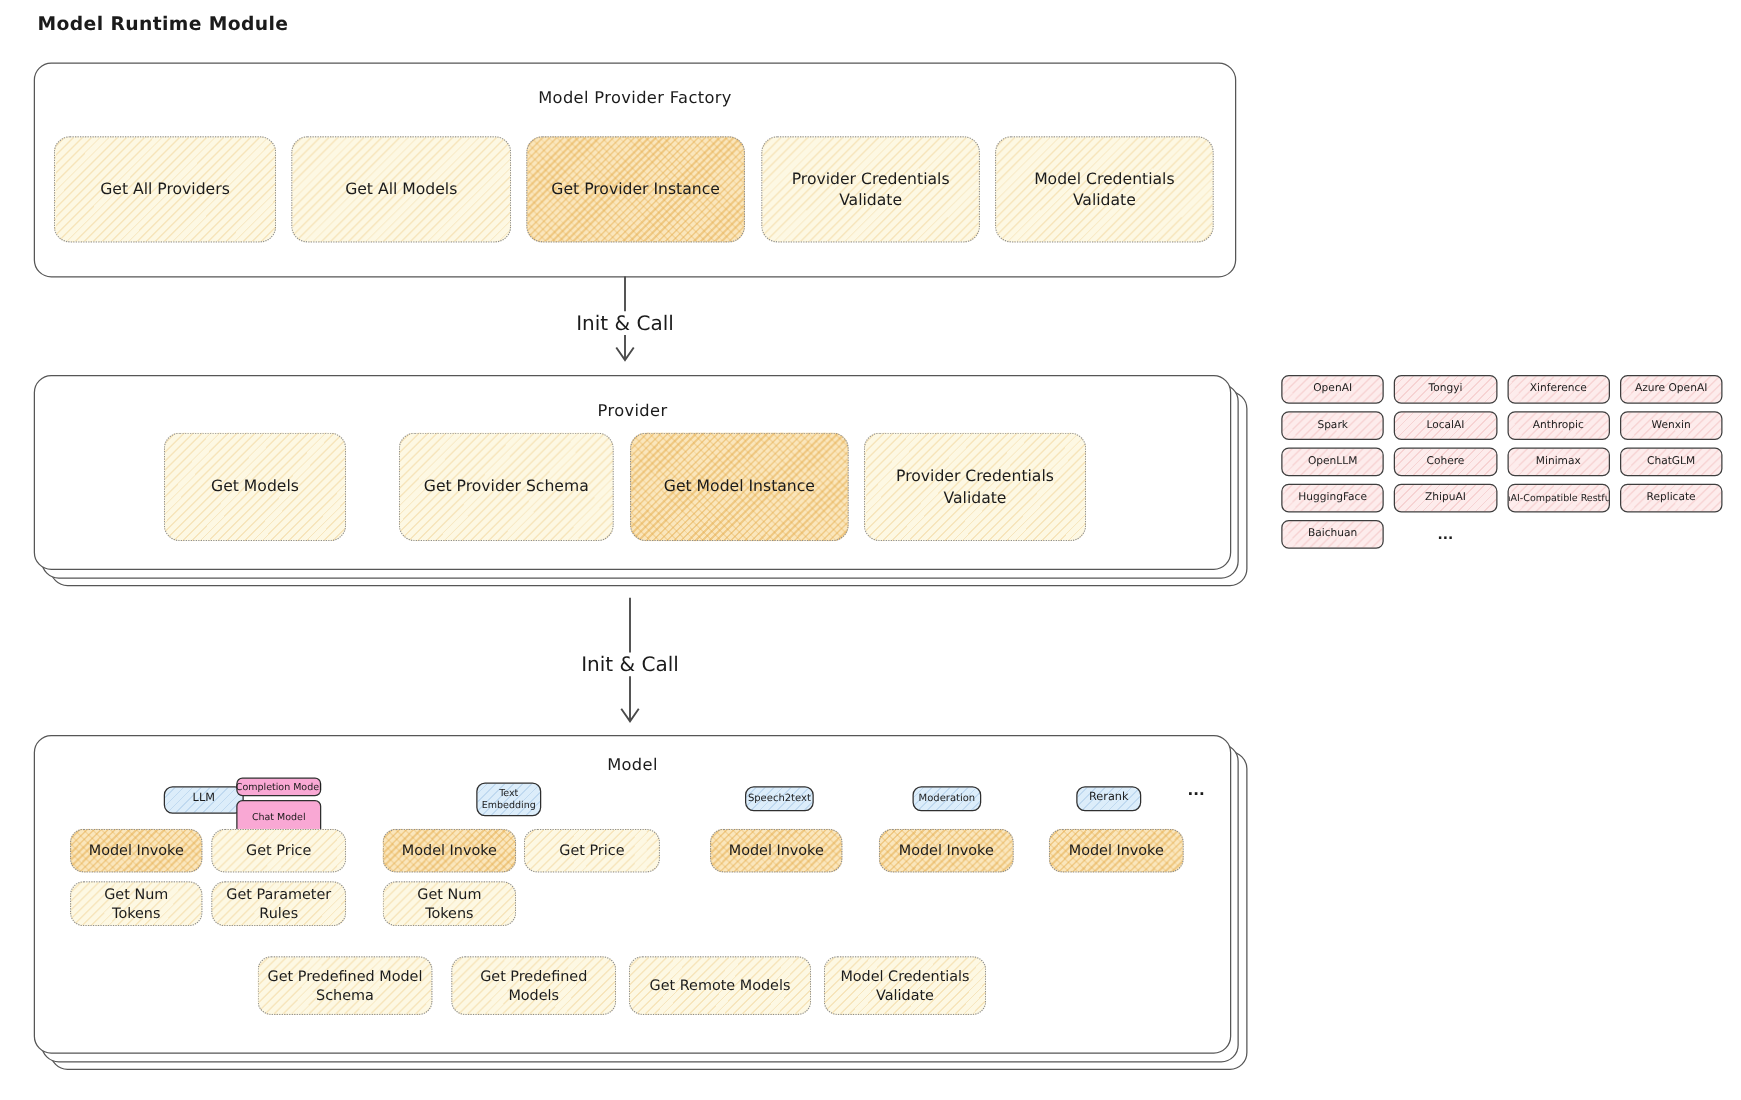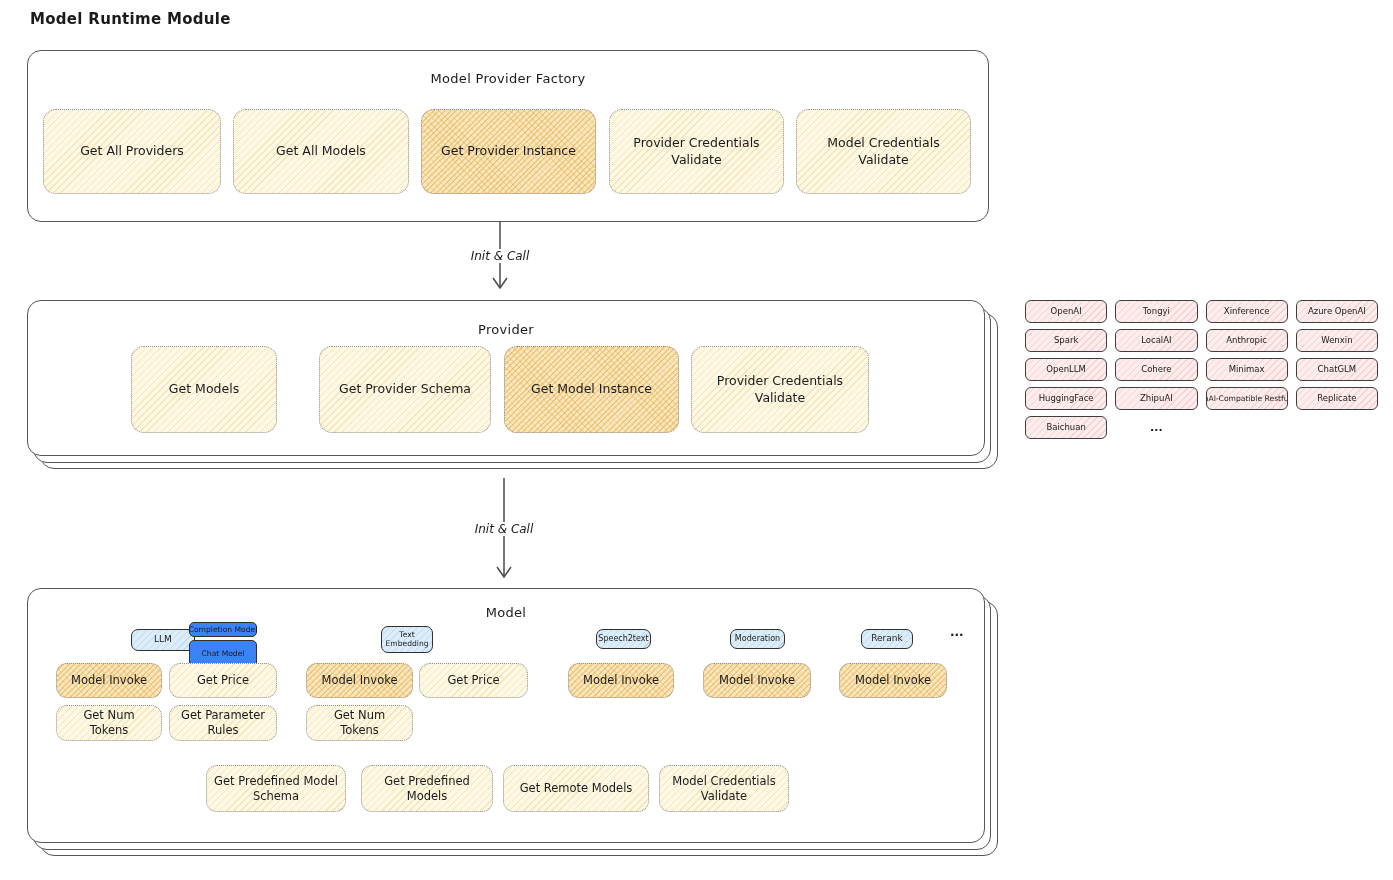--- a/index.html
+++ b/index.html
@@ -80,30 +80,30 @@
     text-align:center;line-height:1.1;
     border:1.3px solid #2f2f2f;border-radius:7px;
     font-size:9px;
     background-color:#dcedfa;
     background-image:repeating-linear-gradient(135deg, rgba(110,160,210,.25) 0 1px, transparent 1px 5px);
   }
   .wtag{
     position:absolute;box-sizing:border-box;
     display:flex;align-items:center;justify-content:center;
     border:1.1px solid #2f2f2f;border-radius:5px;
-    font-size:7.6px;line-height:1;background:#3b82f6;
+    font-size:7.6px;line-height:1;background:#f9a8d4;
     white-space:nowrap;
   }
   .dots{position:absolute;font-size:12px;font-weight:bold;}
   
   .arrow{position:absolute;}
   .arrow svg{display:block;}
   .arrow-label{
     position:absolute;left:50%;transform:translateX(-50%);
-    background:#fff;padding:0 3px;font-size:12px;white-space:nowrap;font-style:italic;
+    background:#fff;padding:0 3px;font-size:16px;white-space:nowrap;
   }
 </style>
 </head>
 <body>
 
 <div id="canvas">
 
   <div class="page-title">Model Runtime Module</div>
 
   <div class="card" style="left:27px;top:50px;width:960px;height:170px;">

